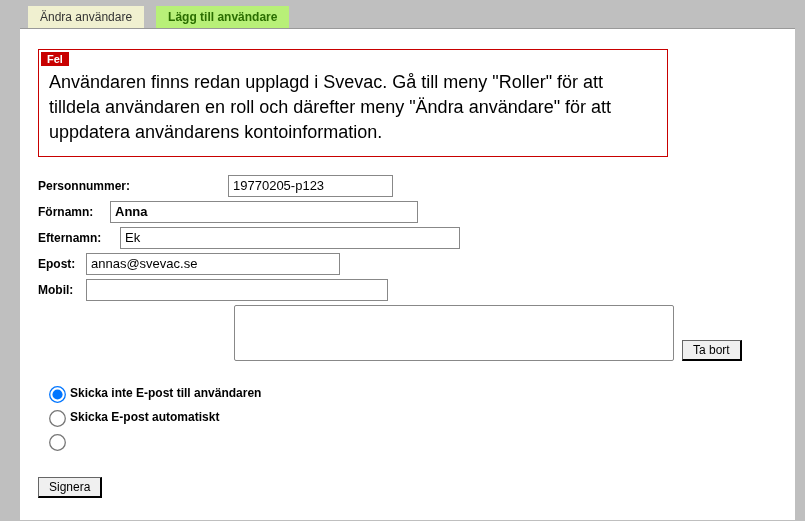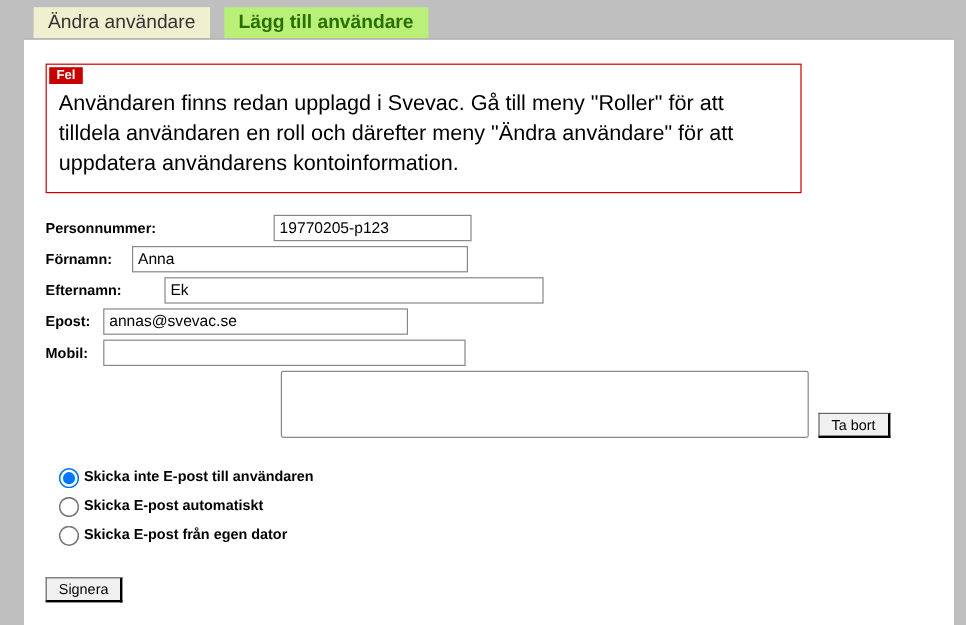--- a/index.html
+++ b/index.html
@@ -13,21 +13,21 @@
     width: 805px;
   }
   .tabs {
     display: flex;
     padding: 6px 0 0 28px;
     gap: 12px;
     background: #bfbfbf;
   }
   .tab {
     padding: 4px 12px;
-    font-size: 16px;
+    font-size: 12px;
     border: none;
     cursor: pointer;
   }
   .tab-inactive {
     background: #f0f0d0;
     color: #333;
   }
   .tab-active {
     background: #b8f078;
     color: #2a6e00;
@@ -74,23 +74,23 @@
   }
   .form-row input[type="text"] {
     font-size: 13px;
     padding: 2px 4px;
     border: 1px solid #888;
     height: 22px;
   }
   .personnummer-row label { width: 190px; }
   .personnummer-row input { width: 165px; }
   .fornamn-row label { width: 72px; }
-  .fornamn-row input { width: 280px; }
+  .fornamn-row input { width: 308px; font-weight: bold; }
   .efternamn-row label { width: 82px; }
-  .efternamn-row input { width: 316px; margin-left: 17px; }
+  .efternamn-row input { width: 340px; }
   .epost-row label { width: 48px; }
   .epost-row input { width: 254px; }
   .mobil-row label { width: 48px; }
   .mobil-row input { width: 302px; }
 
   .hsa-row {
     margin-top: 22px;
     display: flex;
     align-items: center;
   }
@@ -199,19 +199,18 @@
     <div class="radio-row">
       <input type="radio" name="mail" checked="" style="">
       <label>Skicka inte E-post till användaren</label>
     </div>
     <div class="radio-row">
       <input type="radio" name="mail" style="">
       <label>Skicka E-post automatiskt</label>
     </div>
     <div class="radio-row">
       <input type="radio" name="mail" style="">
-      <label>Skicka E-post från egen dator</label>
     </div>
   </div>
 
   <button class="btn signera-btn">Signera</button>
 
 </div>
 
 </body></html>

